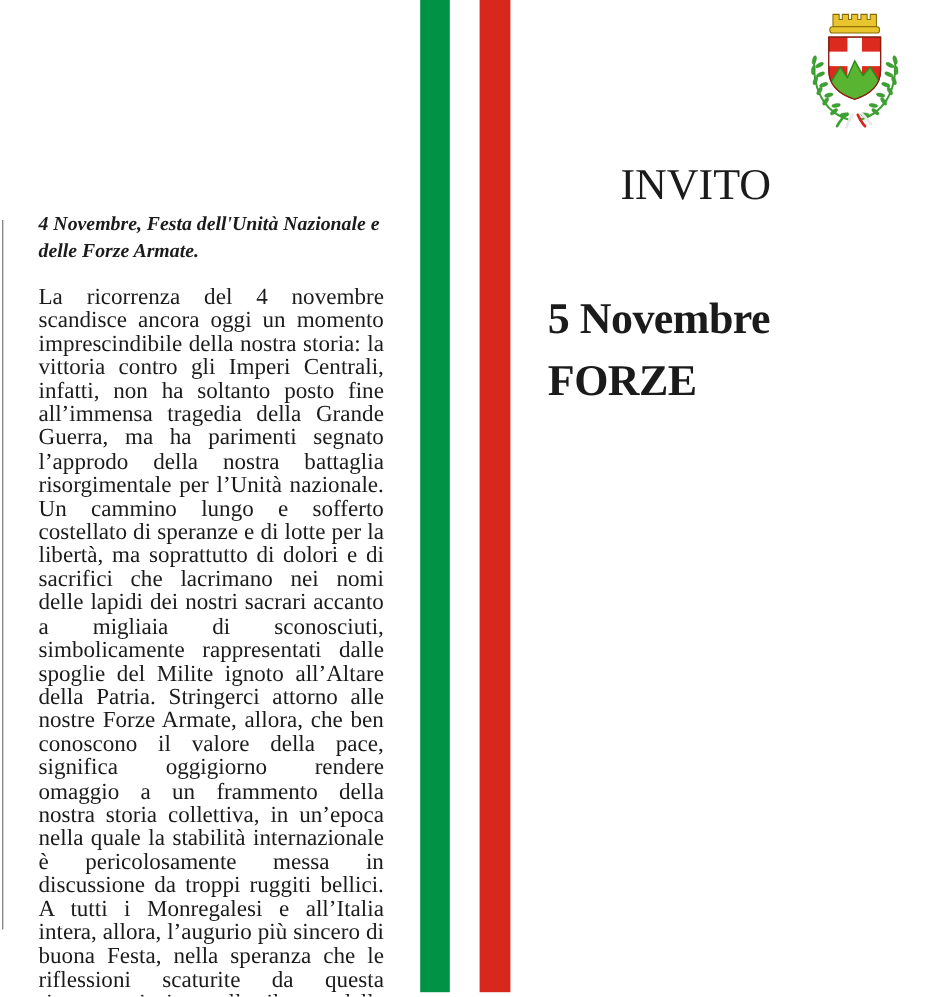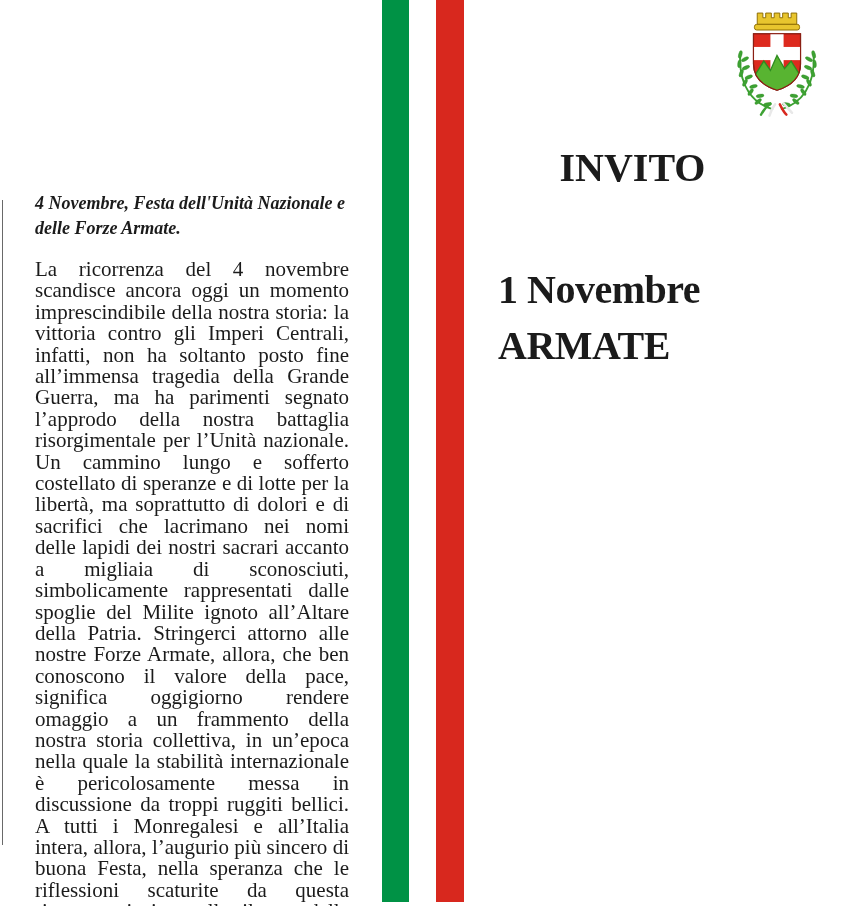--- a/index.html
+++ b/index.html
@@ -52,21 +52,21 @@
     text-justify: inter-word;
   }
 
   
   .invito {
     position: absolute;
     left: 490px; top: 146px;
     width: 285px;
     font-size: 40px;
     line-height: 44px;
-    font-weight: bold;
+    font-weight: normal;
     text-align: center;
     letter-spacing: 0px;
   }
   .event-title {
     position: absolute;
     left: 498px; top: 262px;
     width: 300px;
     font-size: 40px;
     line-height: 56px;
     font-weight: bold;
@@ -104,22 +104,22 @@
   <div class="frame-edge"></div>
 
   <div class="left-col">
     <p class="left-heading">4 Novembre, Festa dell'Unità Nazionale e delle Forze Armate.</p>
     <p class="left-body">La ricorrenza del 4 novembre scandisce ancora oggi un momento imprescindibile della nostra storia: la vittoria contro gli Imperi Centrali, infatti, non ha soltanto posto fine all’immensa tragedia della Grande Guerra, ma ha parimenti segnato l’approdo della nostra battaglia risorgimentale per l’Unità nazionale. Un cammino lungo e sofferto costellato di speranze e di lotte per la libertà, ma soprattutto di dolori e di sacrifici che lacrimano nei nomi delle lapidi dei nostri sacrari accanto a migliaia di sconosciuti, simbolicamente rappresentati dalle spoglie del Milite ignoto all’Altare della Patria. Stringerci attorno alle nostre Forze Armate, allora, che ben conoscono il valore della pace, significa oggigiorno rendere omaggio a un frammento della nostra storia collettiva, in un’epoca nella quale la stabilità internazionale è pericolosamente messa in discussione da troppi ruggiti bellici. A tutti i Monregalesi e all’Italia intera, allora, l’augurio più sincero di buona Festa, nella speranza che le riflessioni scaturite da questa ricorrenza insieme alla rilettura della nostra Costituzione, possano garantirci un futuro di libertà, diritti e fratellanza.</p>
   </div>
 
   <div class="invito">INVITO</div>
 
   <div class="event-title">
-    <div class="line">1 Novembre</div>
-    <div class="line">ARMATE</div>
+    <div class="line">5 Novembre</div>
+    <div class="line">FORZE</div>
   </div>
 
   <div class="coat-of-arms">
     <svg viewBox="0 0 102 120" xmlns="http://www.w3.org/2000/svg">
 
       <g>
         <path class="laurel-stem" d="M46,110 C26,104 10,86 12,52"></path>
         <ellipse class="laurel-leaf" cx="12" cy="52" rx="4.2" ry="1.8" transform="rotate(-75 12 52)"></ellipse>
         <ellipse class="laurel-leaf" cx="17" cy="57" rx="4.2" ry="1.8" transform="rotate(-28 17 57)"></ellipse>
         <ellipse class="laurel-leaf" cx="11" cy="62" rx="4.2" ry="1.8" transform="rotate(-85 11 62)"></ellipse>

